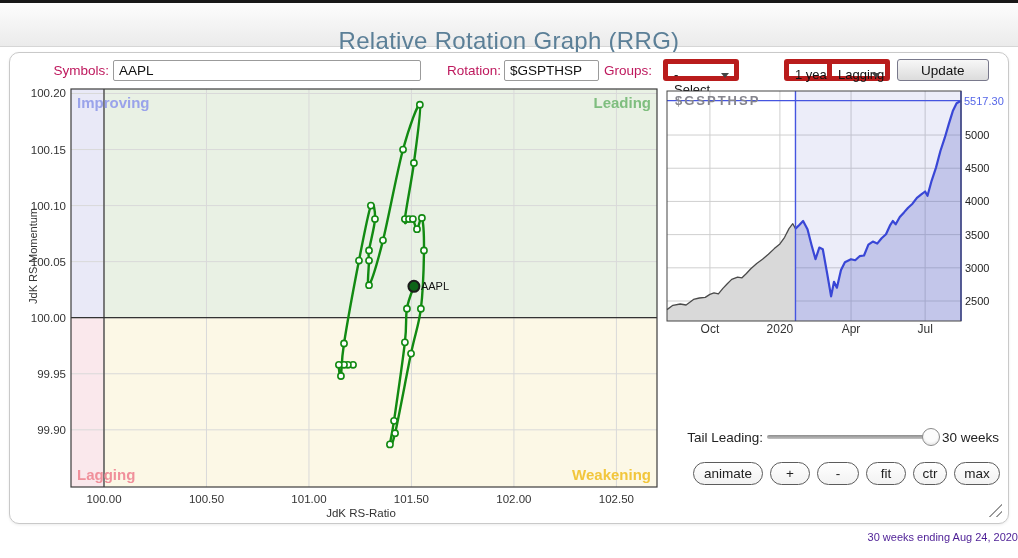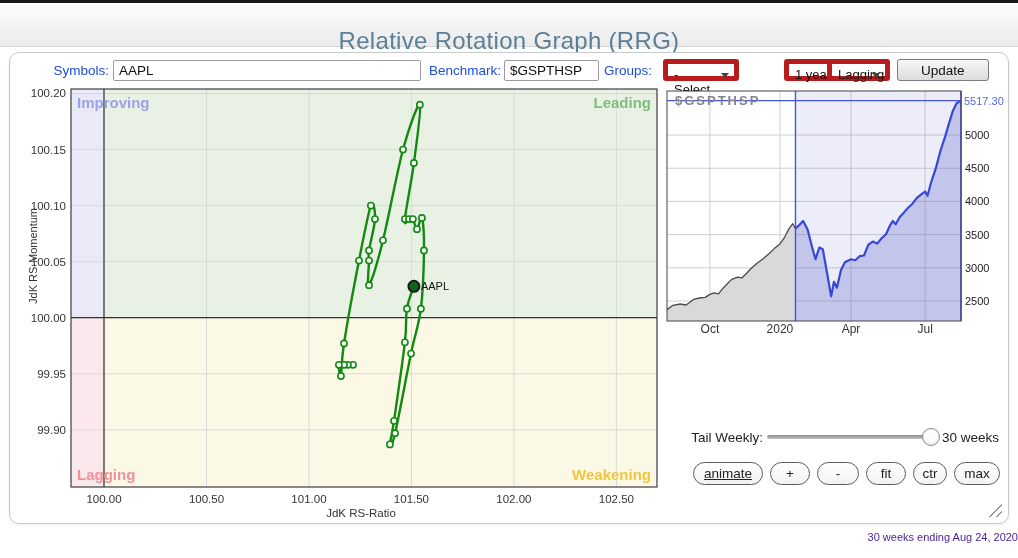--- a/index.html
+++ b/index.html
@@ -6,21 +6,21 @@
   body{width:1018px;height:558px;position:relative;background:#fff;
        font-family:"Liberation Sans",sans-serif;overflow:hidden}
   .topbar{position:absolute;top:0;left:0;width:100%;height:3px;background:#181818}
   header{position:absolute;top:3px;left:0;width:100%;height:43px;
          background:linear-gradient(#fdfdfd,#ebebeb);border-bottom:1px solid #d6d6d6}
   h1{margin:17px;text-align:center;font-size:24px;line-height:42px;font-weight:normal;
      color:#5b7f97;letter-spacing:.3px}
   .panel{position:absolute;left:9px;top:52px;width:998px;height:470px;background:#fff;
          border:1px solid #c9c9c9;border-radius:10px;box-shadow:0 1px 3px rgba(0,0,0,.08)}
   .panel *{box-sizing:border-box}
-  .lbl{position:absolute;font-size:13.5px;color:#1d4ed8;height:20px;line-height:20px;text-align:right}
+  .lbl{position:absolute;font-size:13.5px;color:#be185d;height:20px;line-height:20px;text-align:right}
   .inp{position:absolute;height:21px;border:1px solid #9b9b9b;border-radius:2px;
        font-family:"Liberation Sans",sans-serif;font-size:13.5px;color:#111;padding:1px 5px;background:#fff}
   .select{position:absolute;height:22px;background:#fff;border:5px solid #b91c1c;border-radius:3px;
           font-size:13px;color:#111;padding:3px 18px 2px 6px;cursor:default}
   .caret{position:absolute;right:5px;top:9px;width:0;height:0;
          border:4px solid transparent;border-top:5px solid #444}
   .update{position:absolute;height:22px;background:linear-gradient(#f7f7f7,#dcdcdc);
           border:1px solid #79798c;border-radius:3px;font-family:"Liberation Sans",sans-serif;
           font-size:13.5px;color:#111;padding:0 23px}
   svg text{font-family:"Liberation Sans",sans-serif}
@@ -42,21 +42,21 @@
 
 <div class="topbar"></div>
 <header>
   <h1>Relative Rotation Graph (RRG)</h1>
 </header>
 
 <div class="panel">
 
   <span class="lbl" style="left:30px;width:69px;top:8px">Symbols:</span>
   <input class="inp" style="left: 103px; top: 7px; width: 308px;" value="AAPL">
-  <span class="lbl" style="left:414px;width:77px;top:8px">Benchmark:</span>
+  <span class="lbl" style="left:414px;width:77px;top:8px">Rotation:</span>
   <input class="inp" style="left: 494px; top: 7px; width: 95px;" value="$GSPTHSP">
   <span class="lbl" style="left:594px;width:47px;top:8px">Groups:</span>
   <div class="select" style="left:653px;top:6px;width:76px">
     <span>- Select -</span>
     <span class="caret"></span>
   </div>
   <div class="select" style="left:774px;top:6px;width:78px">
     <span>1 year</span>
     <span class="caret"></span>
   </div>
@@ -180,27 +180,27 @@
         <text x="300" y="216.01443418013858">2500</text>
       </g>
       <g fill="#333" font-size="12" text-anchor="middle">
         <text x="44.924" y="244">Oct</text>
         <text x="114.896" y="244">2020</text>
         <text x="186.044" y="244">Apr</text>
         <text x="260.132" y="244">Jul</text>
       </g>
     </svg>
 
-  <span class="slider-lbl" style="left:666px;top:377px;width:87px;text-align:right">Tail Weekly:</span>
+  <span class="slider-lbl" style="left:666px;top:377px;width:87px;text-align:right">Tail Leading:</span>
   <div class="track" style="left:757px;top:382px;width:164px"></div>
   <div class="thumb" style="left:912px;top:375px"></div>
   <span class="slider-lbl" style="left:932px;top:377px">30 weeks</span>
 
   <div class="btnrow" id="btnrow" style="left:683px;top:409px">
-      <button style="width: 70px; text-decoration: underline;">animate</button>
+      <button style="width: 70px;">animate</button>
       <button style="width: 40px;">+</button>
       <button style="width: 42px;">-</button>
       <button style="width: 40px;">fit</button>
       <button style="width: 34px;">ctr</button>
       <button style="width: 46px;">max</button>
     </div>
 
   <div class="grip"></div>
 </div>
 

